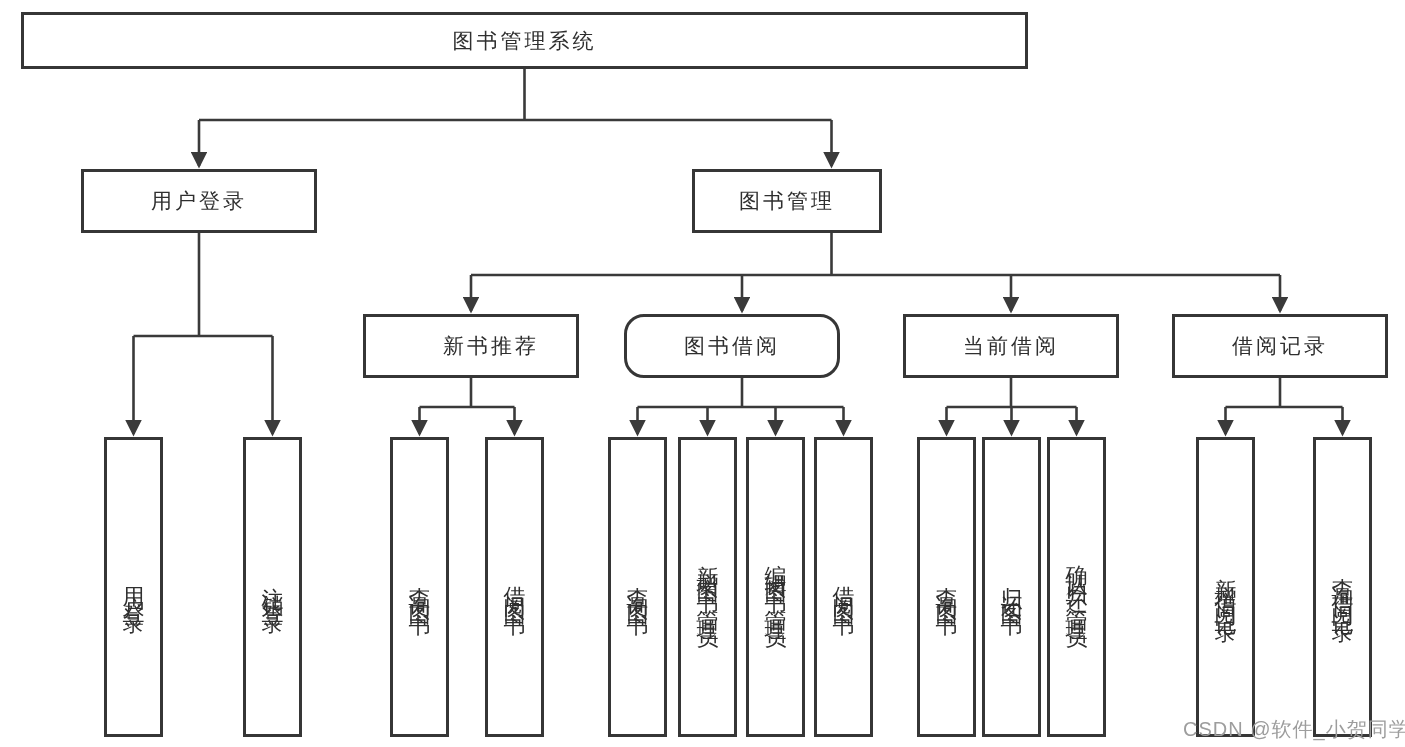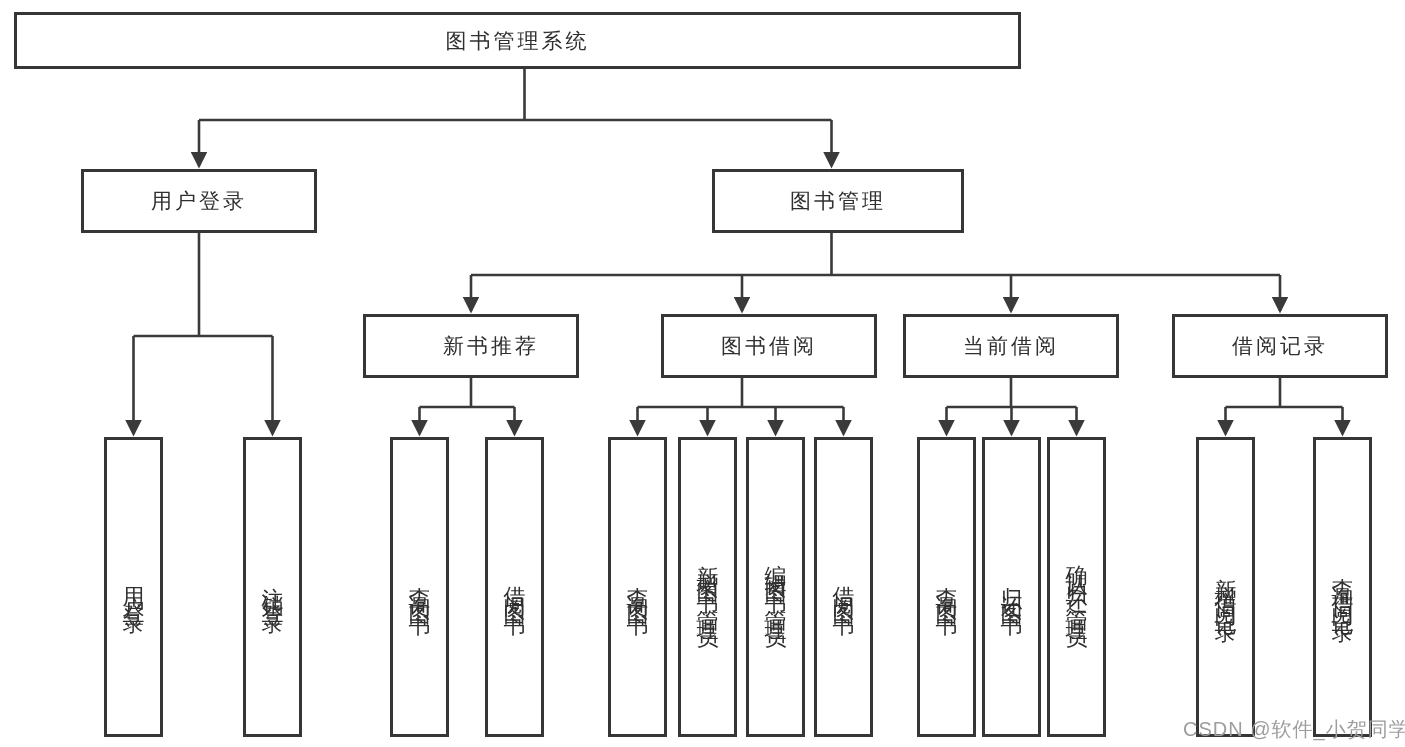--- a/index.html
+++ b/index.html
@@ -24,27 +24,27 @@
     background: #ffffff;
     display: flex;
     align-items: center;
     justify-content: center;
     color: #2f2f2f;
     font-size: 21px;
     letter-spacing: 3px;
     text-align: center;
     z-index: 2;
   }
-  .node-root   { left: 14px;  top: 12px;  width: 1007px; height: 57px; }
+  .node-root   { left: 21px;  top: 12px;  width: 1007px; height: 57px; }
   .node-branch { top: 169px; height: 64px; }
   .branch-1 { left: 81px;  width: 236px; }
-  .branch-2 { left: 712px; width: 252px; }
+  .branch-2 { left: 692px; width: 190px; }
   .node-section { top: 314px; height: 64px; width: 216px; }
   .section-1 { left: 363px; padding-left: 40px; }
-  .section-2 { left: 661px; }
+  .section-2 { left: 624px; border-radius: 20px; }
   .section-3 { left: 903px; }
   .section-4 { left: 1172px; }
   .node-leaf {
     top: 437px;
     height: 300px;
     width: 59px;
     writing-mode: vertical-rl;
     text-orientation: upright;
     font-size: 22px;
     letter-spacing: 9px;

